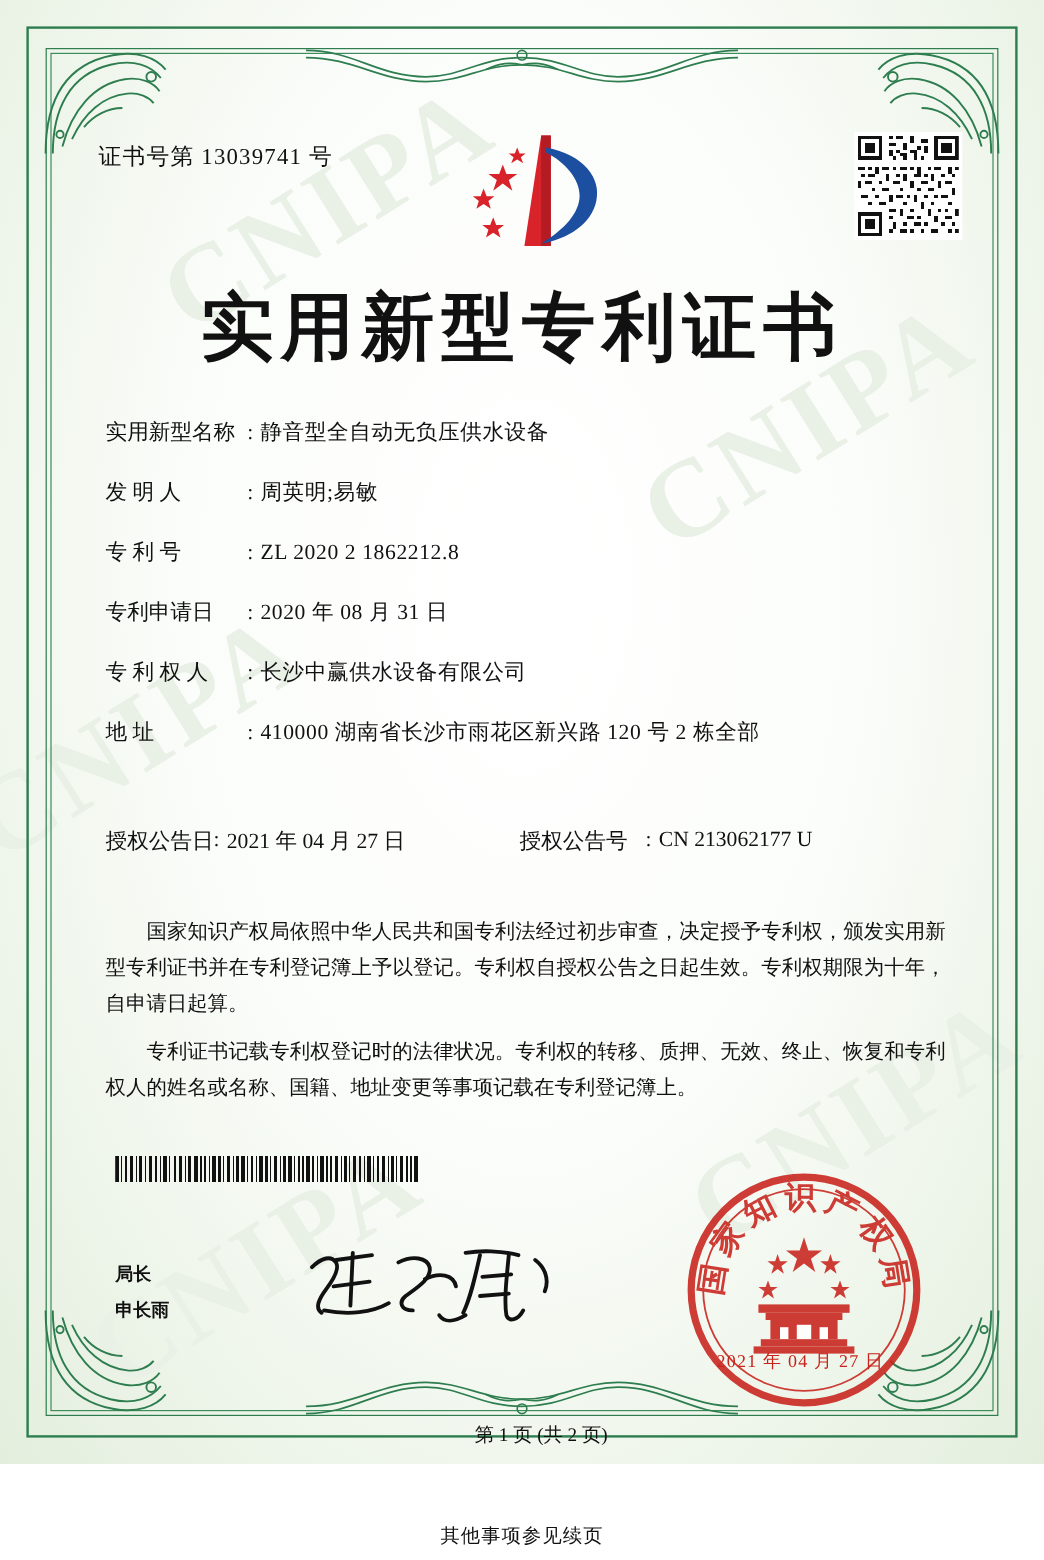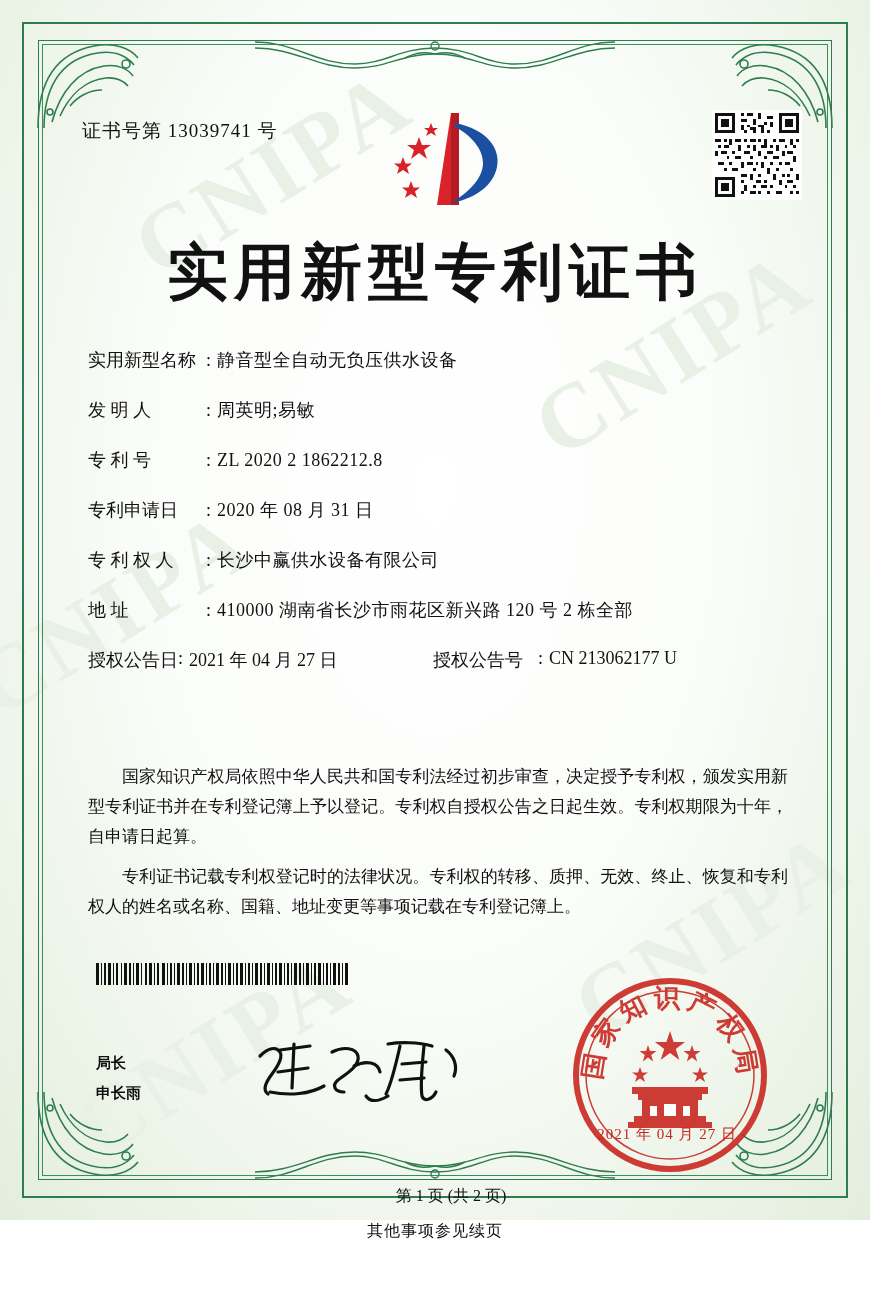--- a/index.html
+++ b/index.html
@@ -77,21 +77,21 @@
 
   
   .fields{position:absolute;left:88px;top:348px;width:700px;
     font-family:"Liberation Serif","DejaVu Serif",serif;color:#111;}
   .row{display:flex;align-items:baseline;margin-bottom:26px;font-size:18px;}
   .lbl{width:118px;flex:0 0 118px;letter-spacing:0px;white-space:nowrap;}
   .colon{margin-right:6px;}
   .val{flex:1;letter-spacing:0.5px;}
   .row-split{display:flex;align-items:baseline;font-size:18px;margin-bottom:16px;}
   .half-a{width:345px;flex:0 0 345px;display:flex;}
-  .half-b{flex:1;display:flex;}
+  .half-b{flex:1;display:flex;margin-top:41px;}
   .half-a .lbl,.half-b .lbl{width:auto;flex:0 0 auto;}
   .half-b .lbl{width:105px;flex:0 0 105px;}
 
   .para{
     position:absolute;left:88px;width:700px;
     font-family:"Liberation Serif","DejaVu Serif",serif;
     font-size:17px;line-height:30px;color:#111;text-align:justify;
   }
   .p1{top:762px;}
   .p2{top:862px;}
@@ -117,21 +117,21 @@
   }
 
   .page-no{
     position:absolute;left:0;right:0;top:1186px;text-align:center;
     font-size:16px;color:#111;
     font-family:"Liberation Serif","DejaVu Serif",serif;
     padding-left:32px;
   }
 
   .footnote{
-    position:absolute;left:0;right:0;top:1221px;text-align:center;
+    position:absolute;left:0;right:0;top:1270px;text-align:center;
     font-size:16px;color:#111;letter-spacing:1px;
     font-family:"Liberation Serif","DejaVu Serif",serif;
   }
 </style>
 </head>
 <body>
 
 <div class="cert">
 
   <div class="wm wm1">CNIPA</div>

